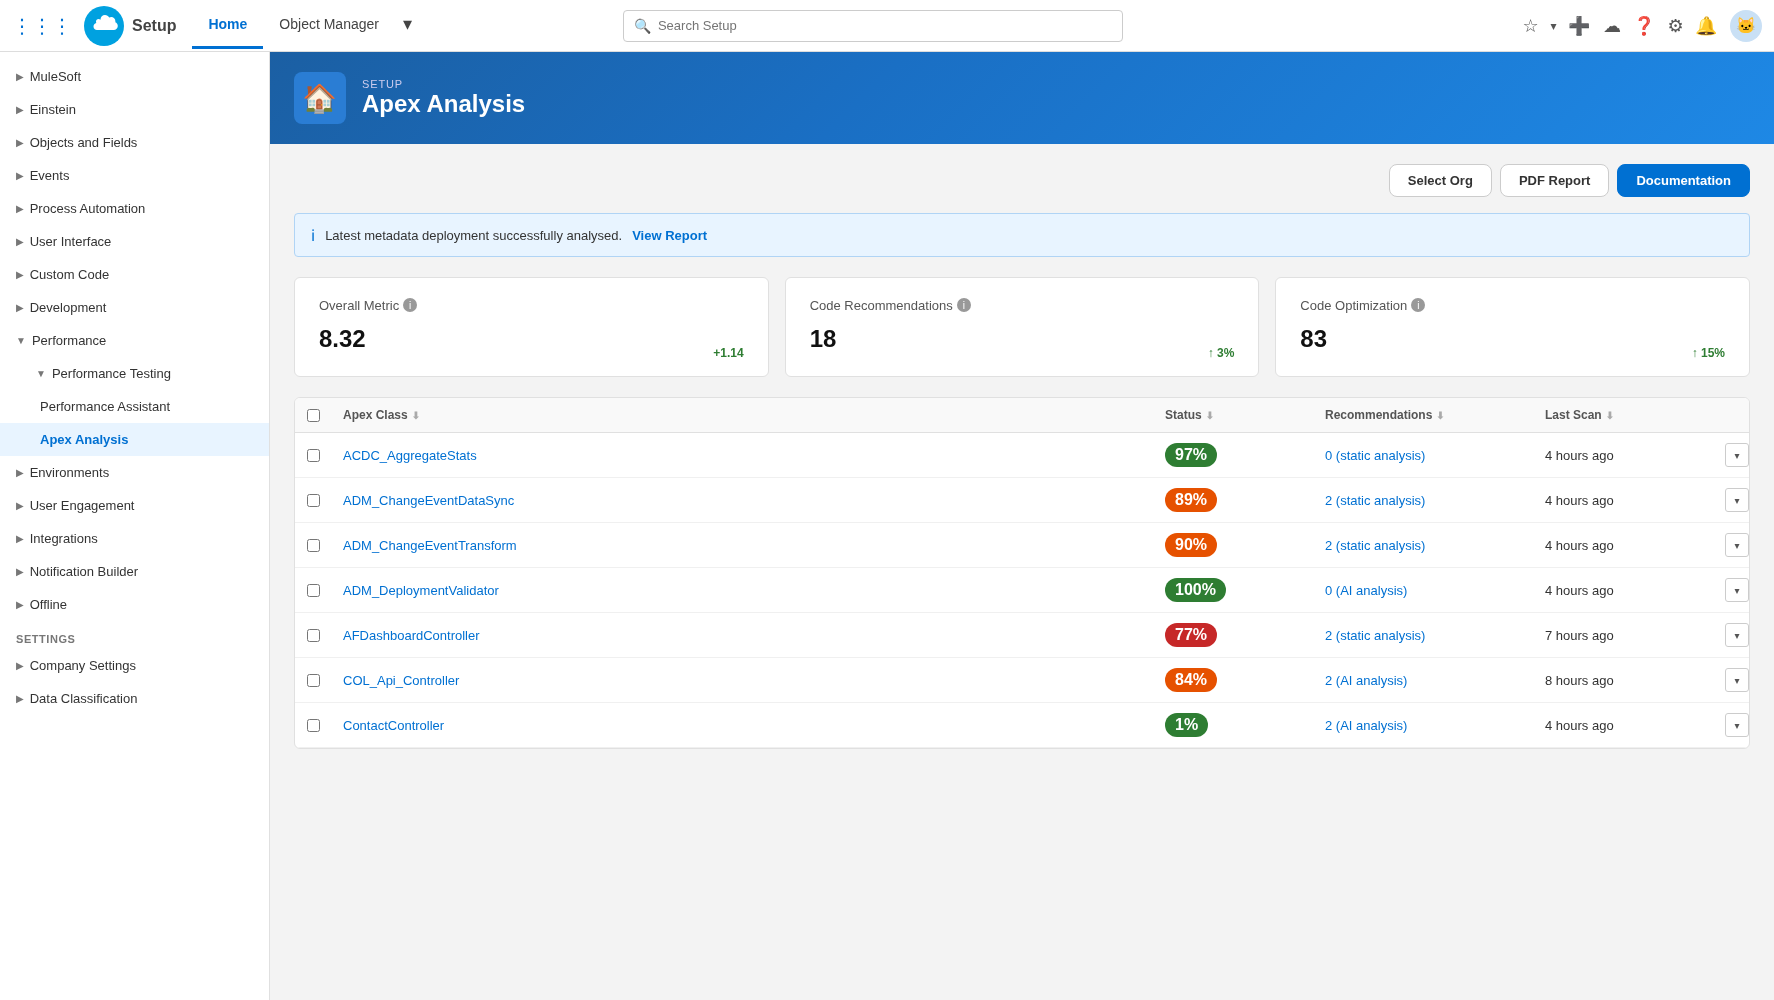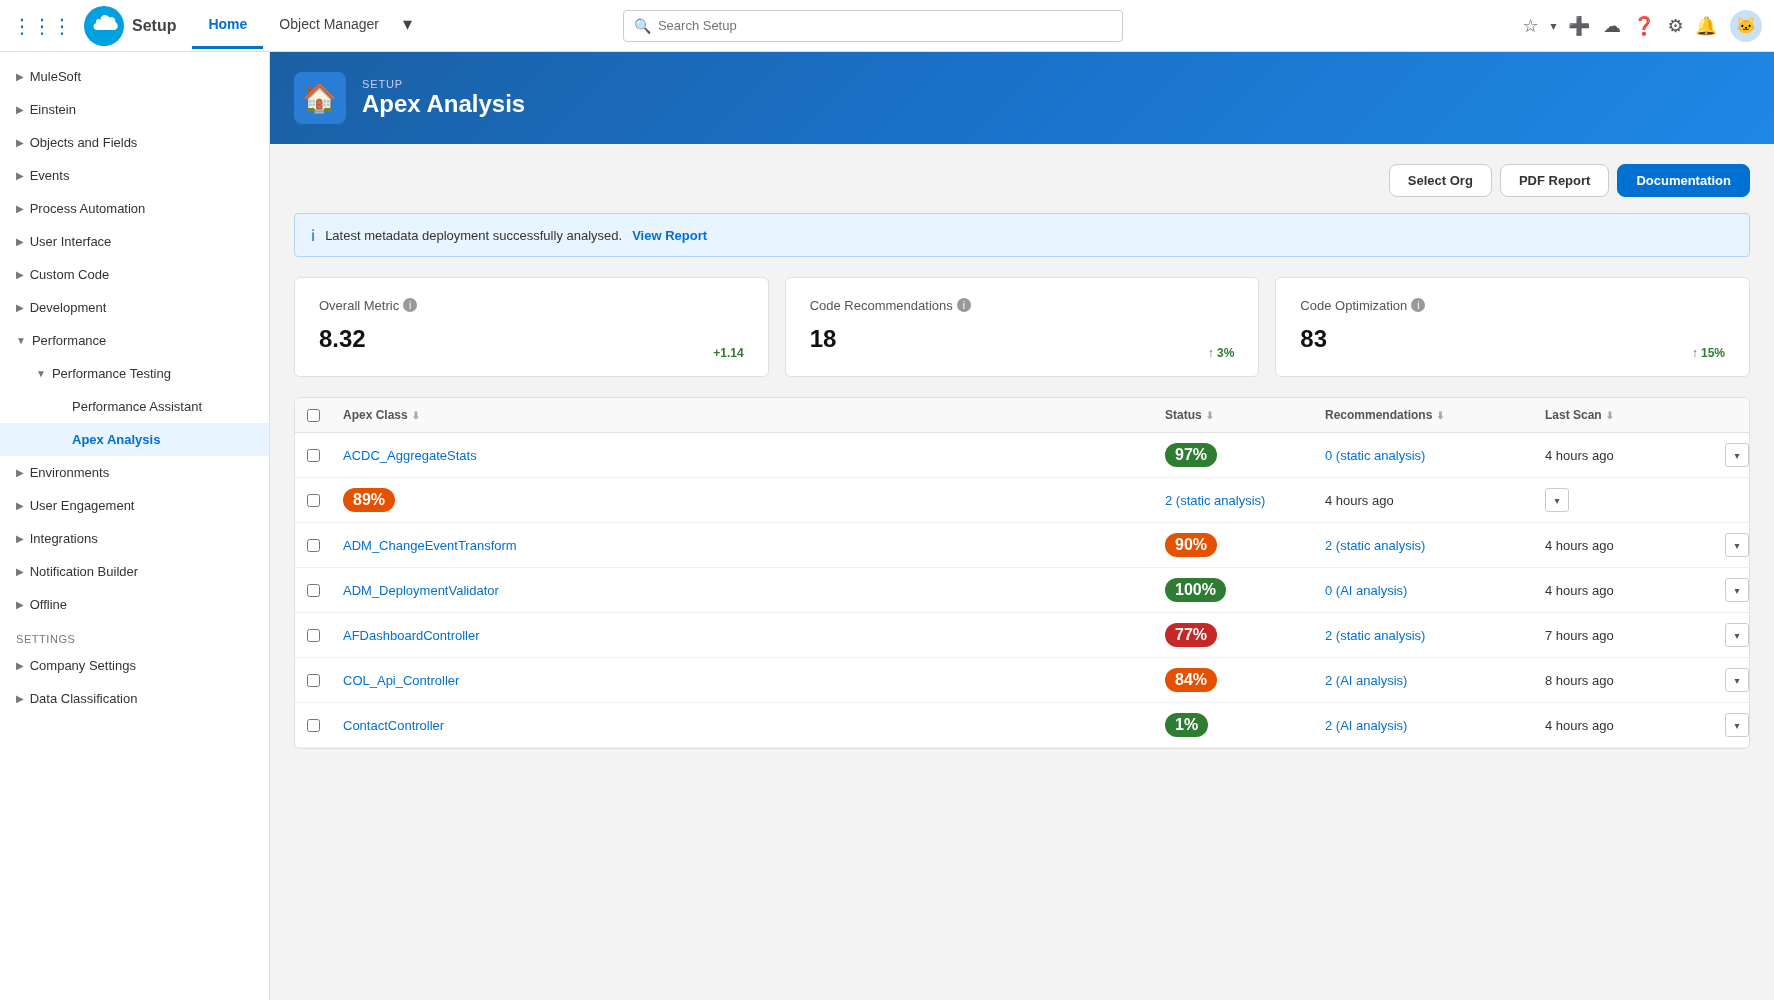--- a/index.html
+++ b/index.html
@@ -36,22 +36,22 @@
       width: 270px; background: #fff; border-right: 1px solid #e0e0e0;
       overflow-y: auto; flex-shrink: 0; padding: 8px 0;
     }
     .sidebar-item {
       display: flex; align-items: center; padding: 9px 16px; cursor: pointer;
       color: #333; font-size: 13px; gap: 6px;
     }
     .sidebar-item.active { background: #e8f4ff; color: #0070d2; font-weight: 600; }
     .sidebar-item .chevron { font-size: 10px; color: #777; flex-shrink: 0; }
     .sidebar-item.indent1 { padding-left: 36px; }
-    .sidebar-item.indent2 { padding-left: 72px; font-size: 13px; }
-    .sidebar-section-label { font-size: 11px; font-weight: 400; color: #777; padding: 12px 16px 4px; letter-spacing: 0.05em; text-transform: uppercase; }
+    .sidebar-item.indent2 { padding-left: 40px; font-size: 13px; }
+    .sidebar-section-label { font-size: 11px; font-weight: 700; color: #777; padding: 12px 16px 4px; letter-spacing: 0.05em; text-transform: uppercase; }
 
     
     .main-content { flex: 1; overflow-y: auto; background: #f3f3f3; }
     .page-header {
       background: linear-gradient(135deg, #1b5fa3 0%, #1a6fc4 40%, #1e88e5 100%);
       padding: 20px 24px; display: flex; align-items: center; gap: 16px;
     }
     .page-header-icon {
       width: 52px; height: 52px; background: #2a7dd4; border-radius: 8px;
       display: flex; align-items: center; justify-content: center; font-size: 28px; color: #fff;
@@ -315,20 +315,21 @@
           <div class="td">4 hours ago</div>
           <div class="td">
               <div class="dropdown-btn">▾</div>
             </div>
         </div>
 
         <div class="table-row">
           <div class="td checkbox-cell">
               <input type="checkbox" style="">
             </div>
+          <div class="td"><a href="#">ADM_ChangeEventDataSync</a></div>
           <div class="td"><span class="status-badge status-orange">89%</span></div>
           <div class="td"><a href="#">2 (static analysis)</a></div>
           <div class="td">4 hours ago</div>
           <div class="td">
               <div class="dropdown-btn">▾</div>
             </div>
         </div>
 
         <div class="table-row">
           <div class="td checkbox-cell">

